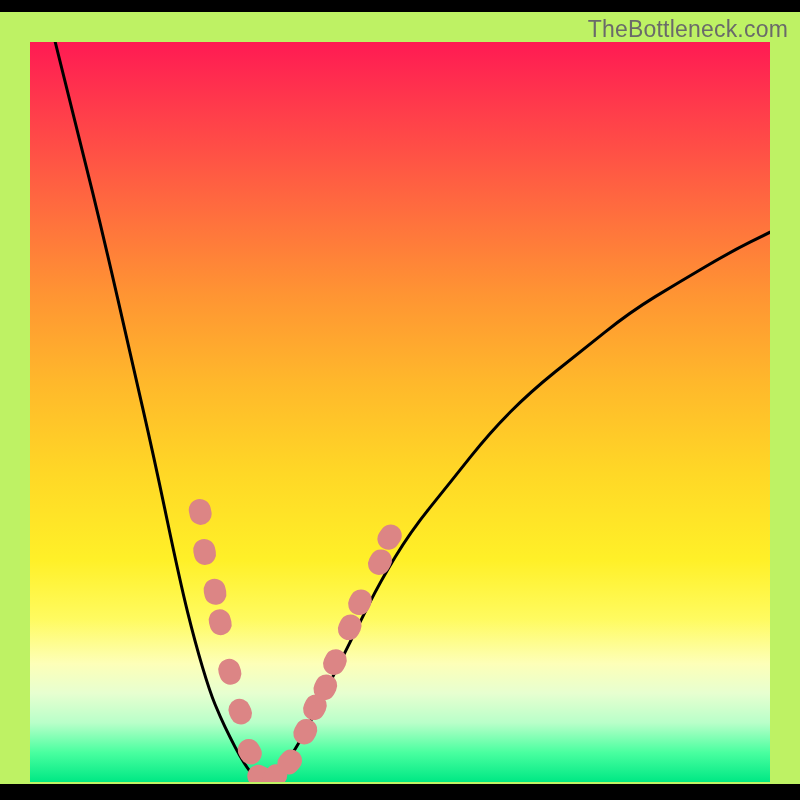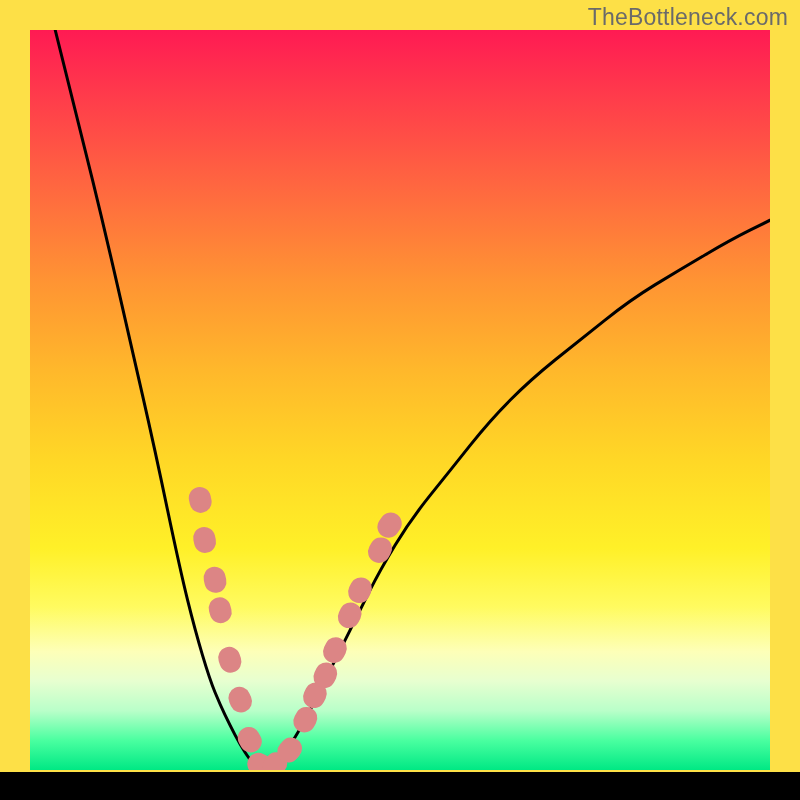--- a/index.html
+++ b/index.html
@@ -7,24 +7,24 @@
     padding: 0;
     width: 800px;
     height: 800px;
     background: #000;
     overflow: hidden;
     font-family: Arial, Helvetica, sans-serif;
   }
   .frame {
     position: absolute;
     left: 0;
-    top: 0;
+    top: 12px;
     width: 800px;
     height: 772px;
-    background: #fde047;
+    background: #bef264;
   }
   .plot {
     position: absolute;
     left: 30px;
     top: 30px;
     width: 740px;
     height: 740px;
     background: linear-gradient(to bottom,
       #ff1a53 0%,
       #ff3f4a 10%,

